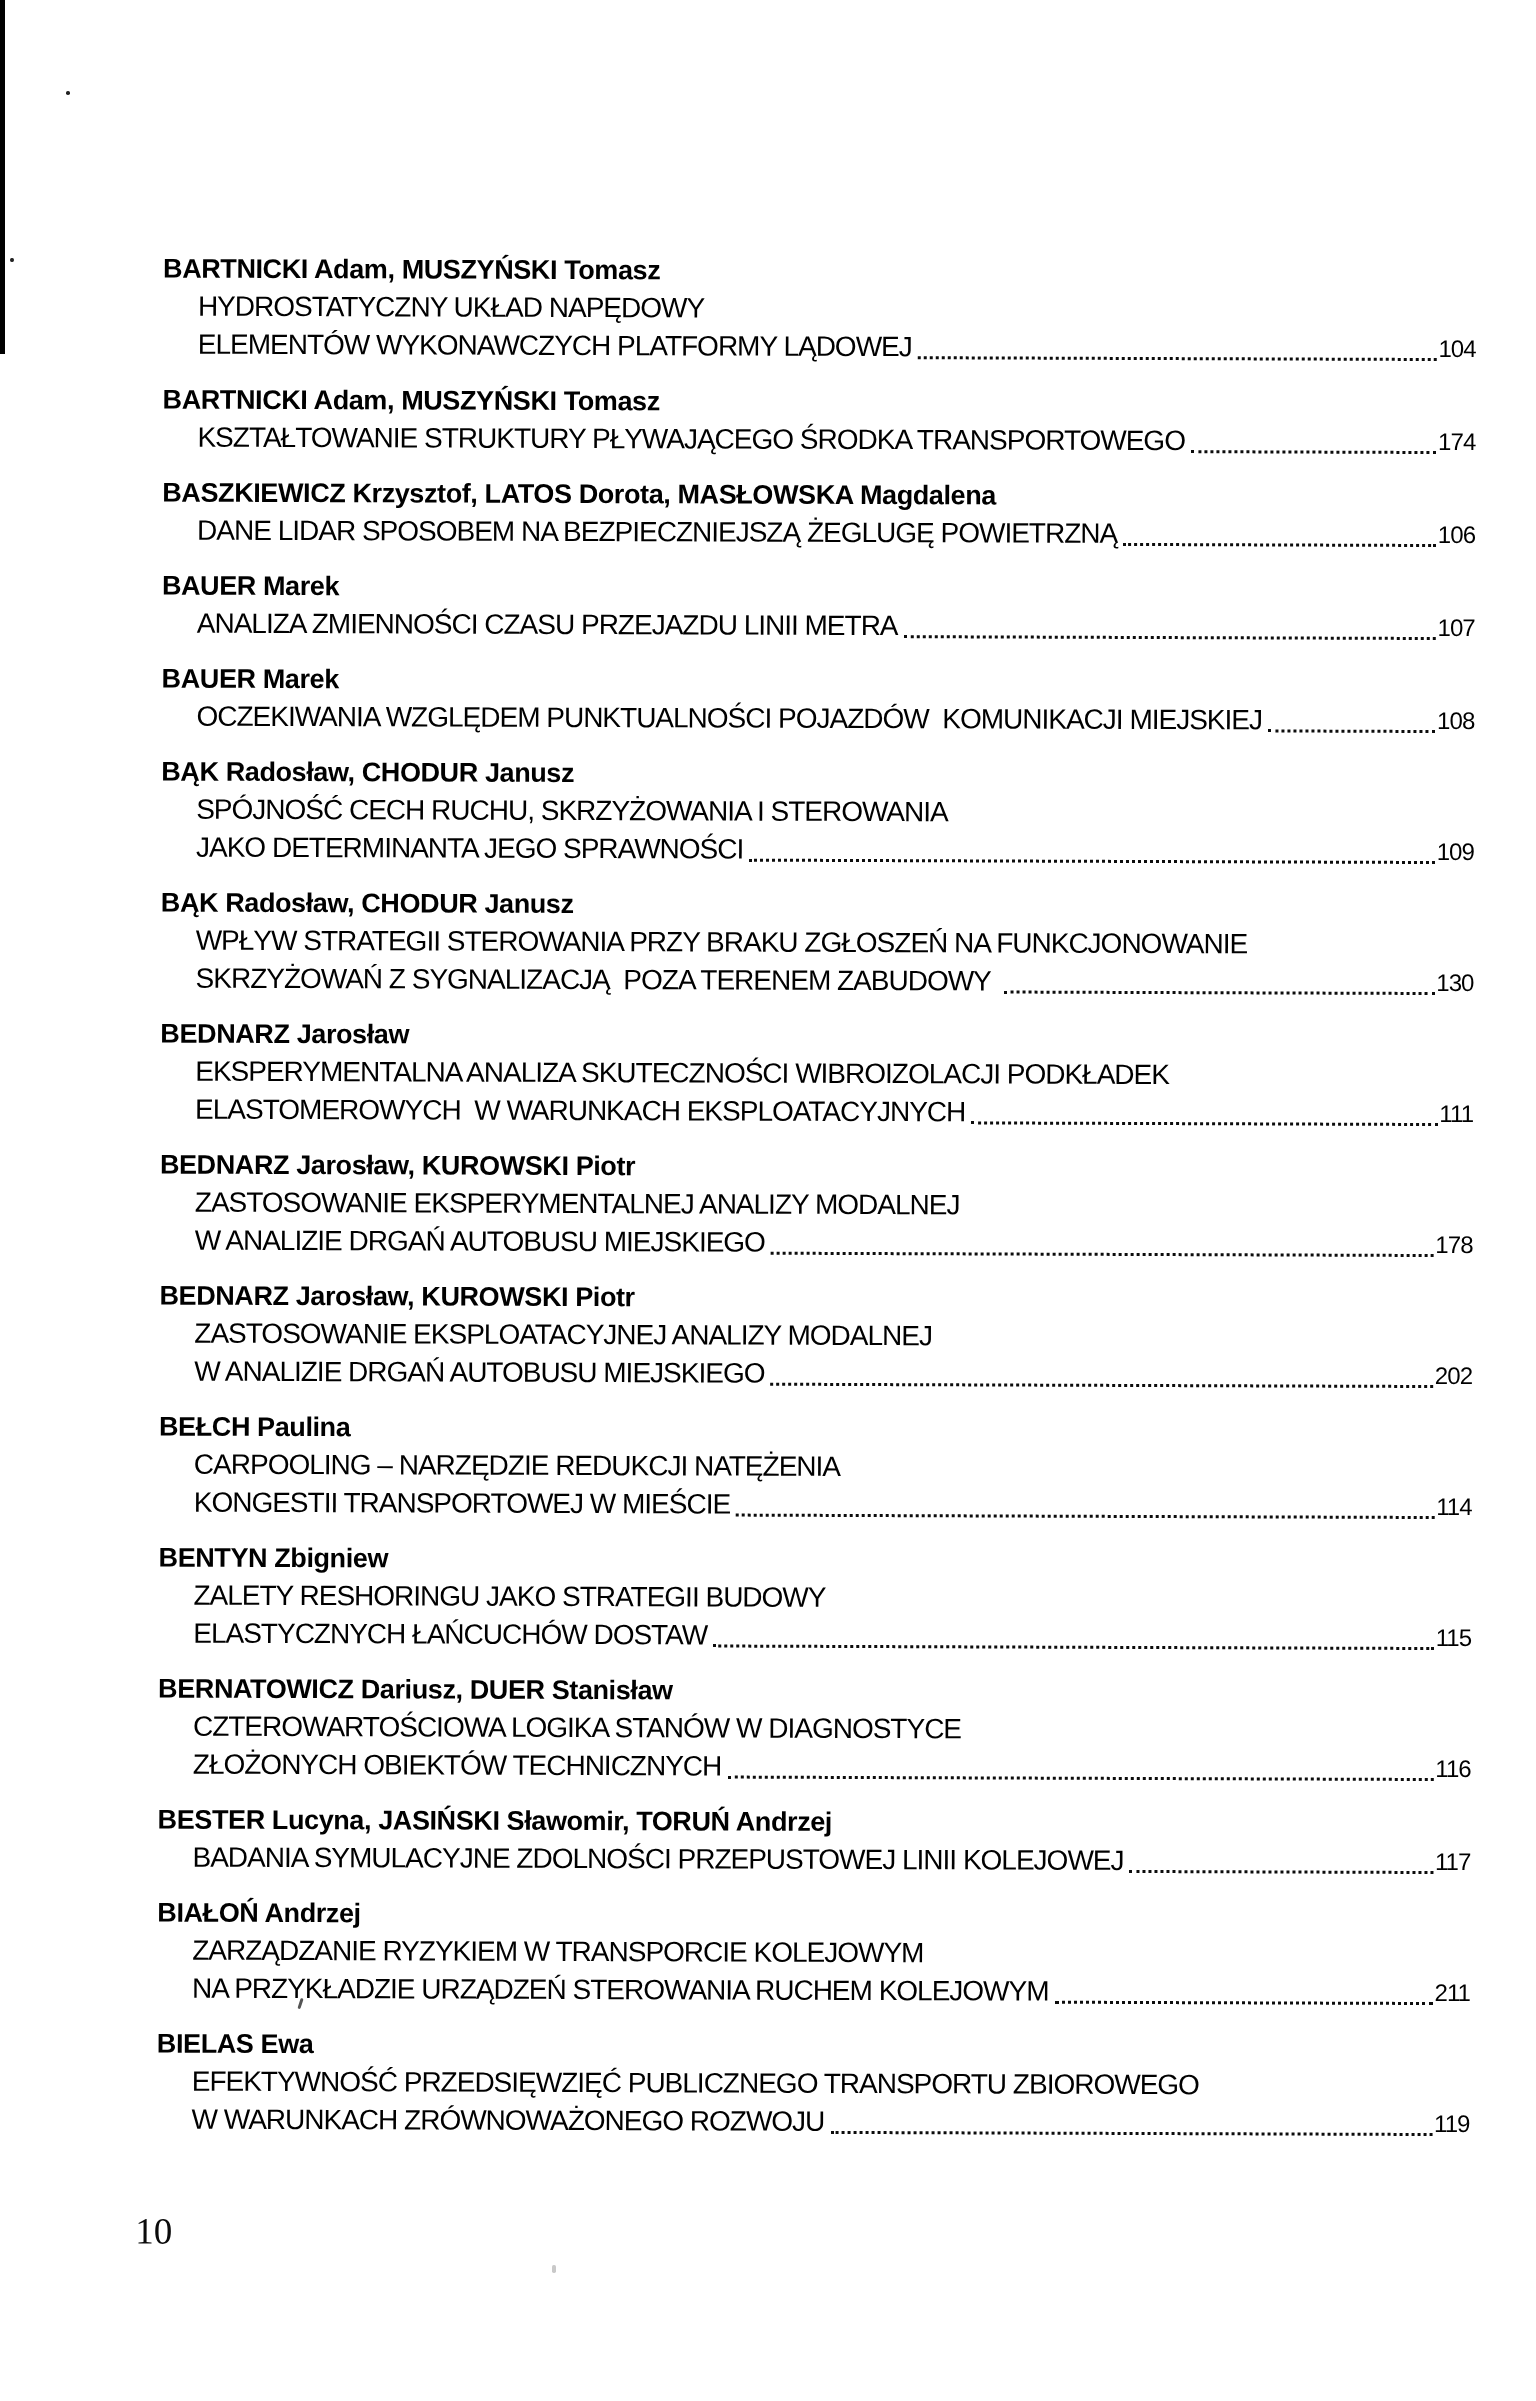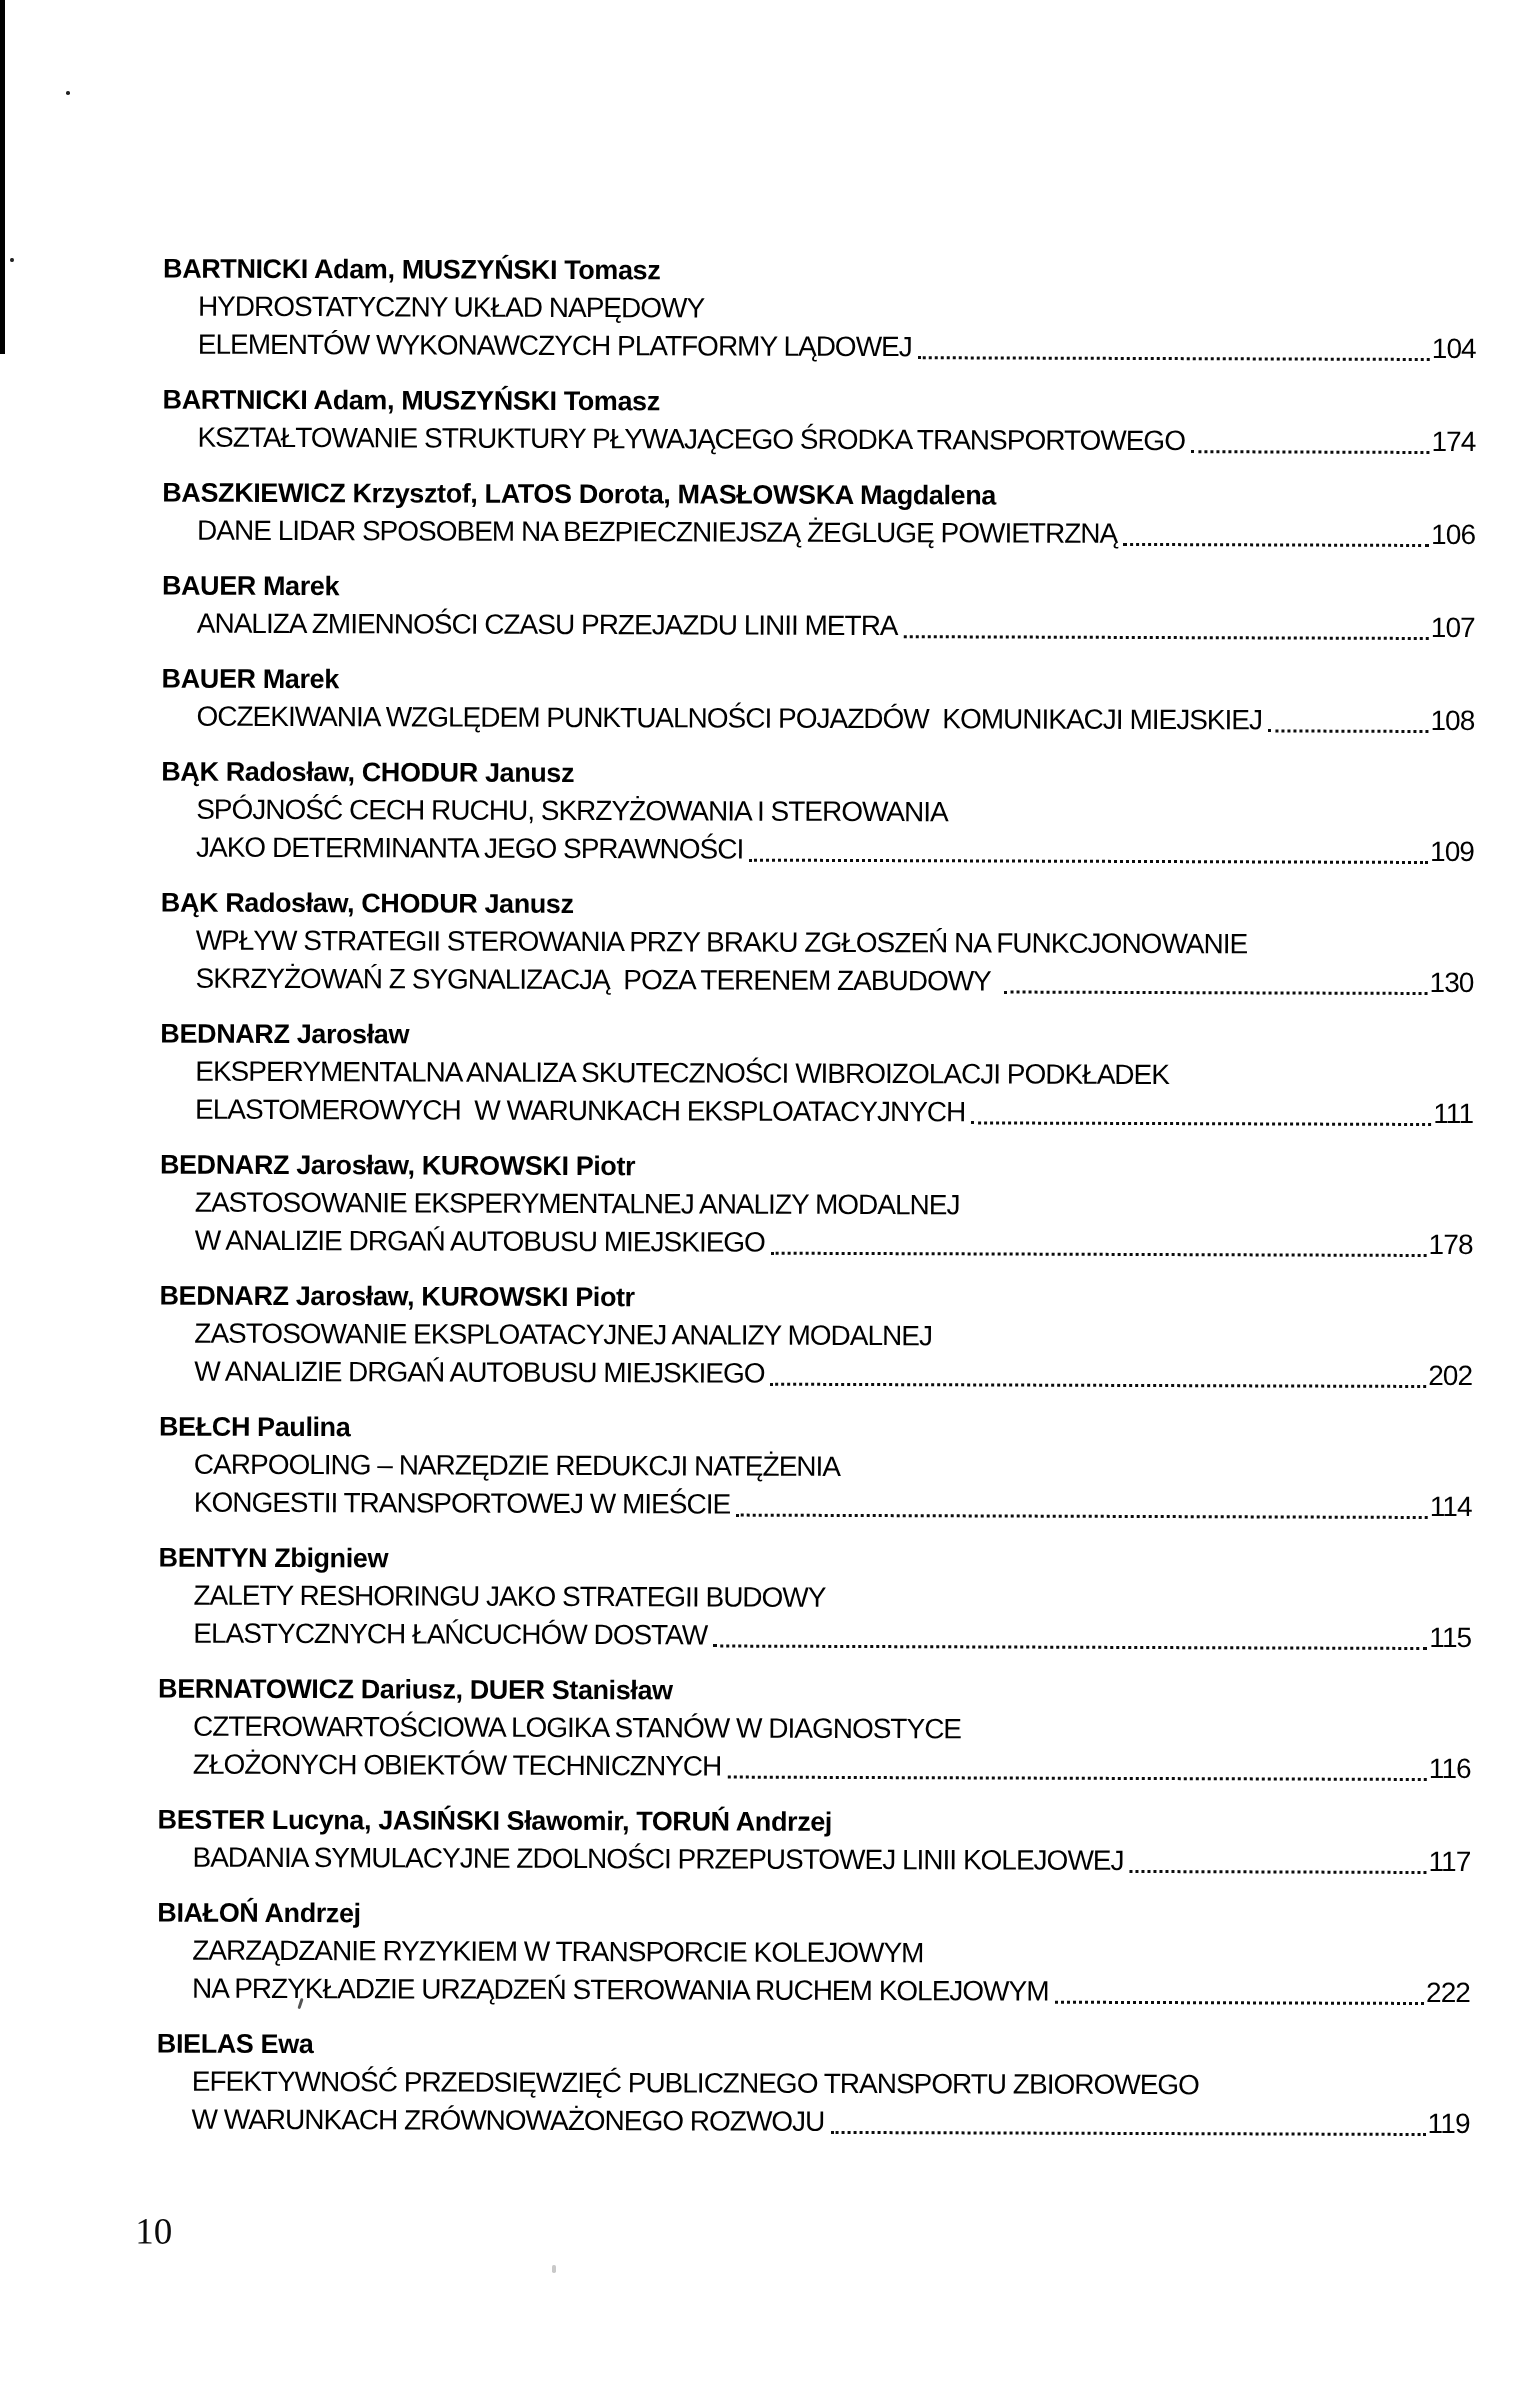--- a/index.html
+++ b/index.html
@@ -55,21 +55,21 @@
     flex: 0 0 auto;
   }
   .leader {
     flex: 1 1 auto;
     min-width: 26px;
     border-bottom: 3.9px dotted #0c0c0c;
     margin: 0 1.7px 7px 6px;
   }
   .pagenum {
     flex: 0 0 auto;
-    font-size: 28px;
+    font-size: 24px;
     letter-spacing: -0.9px;
   }
   .folio {
     font-family: "Liberation Serif", serif;
     font-size: 37px;
     line-height: 37px;
     margin: 74px 0 0 -21px;
     color: #0a0a0a;
   }
   
@@ -222,21 +222,21 @@
           <span class="leader"></span>
           <span class="pagenum">117</span>
         </div>
       </div>
       <div class="entry">
         <div class="authors">BIAŁOŃ Andrzej</div>
         <div class="title-line">ZARZĄDZANIE RYZYKIEM W TRANSPORCIE KOLEJOWYM</div>
         <div class="title-row">
           <span class="title-text">NA PRZYKŁADZIE URZĄDZEŃ STEROWANIA RUCHEM KOLEJOWYM</span>
           <span class="leader"></span>
-          <span class="pagenum">222</span>
+          <span class="pagenum">211</span>
         </div>
       </div>
       <div class="entry">
         <div class="authors">BIELAS Ewa</div>
         <div class="title-line">EFEKTYWNOŚĆ PRZEDSIĘWZIĘĆ PUBLICZNEGO TRANSPORTU ZBIOROWEGO</div>
         <div class="title-row">
           <span class="title-text">W WARUNKACH ZRÓWNOWAŻONEGO ROZWOJU</span>
           <span class="leader"></span>
           <span class="pagenum">119</span>
         </div>

